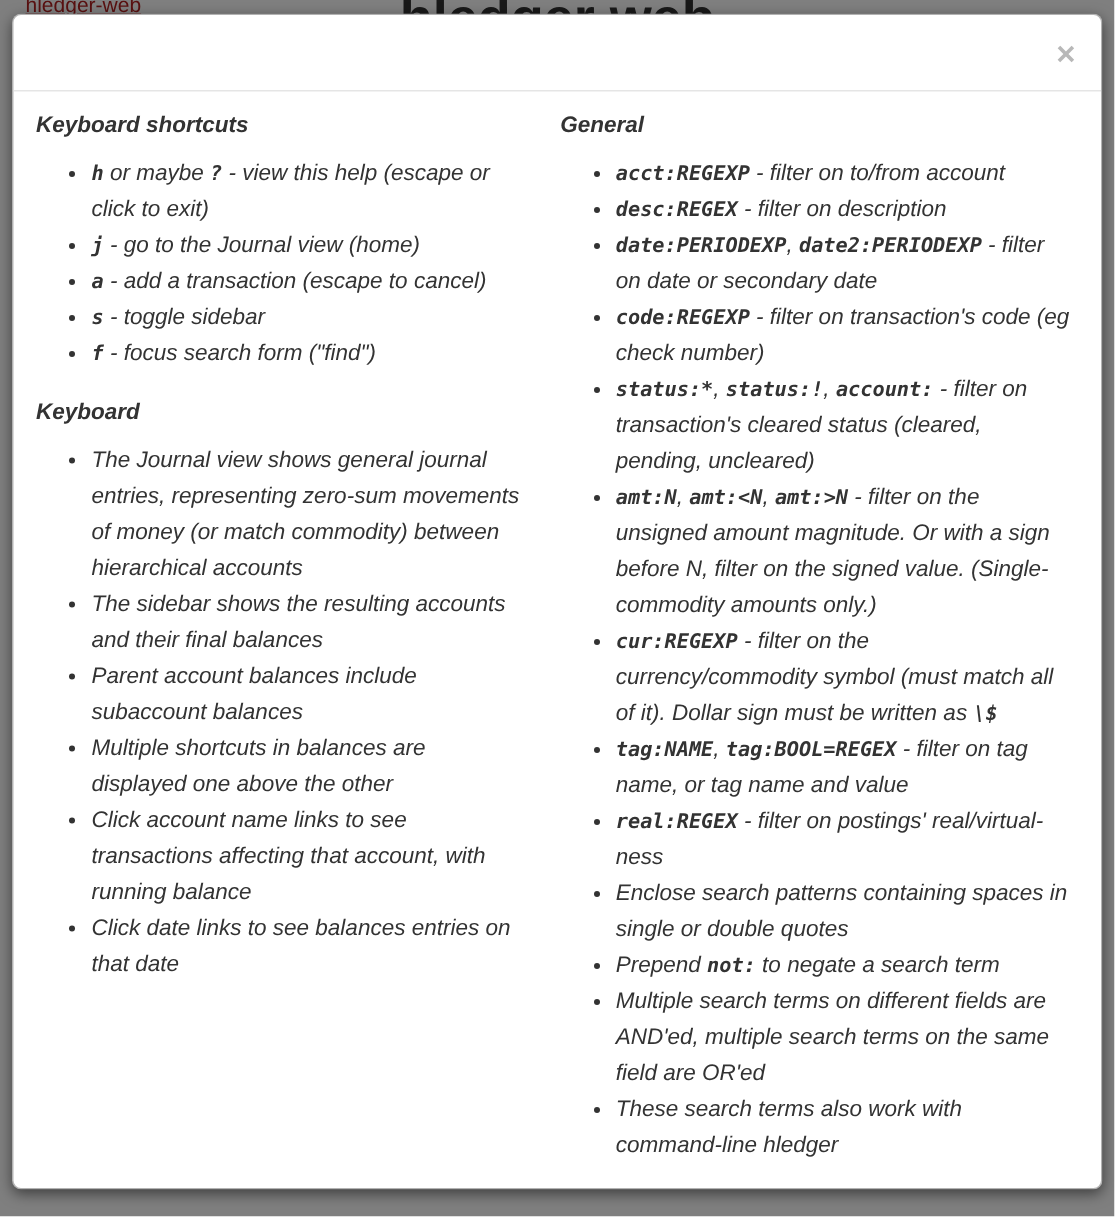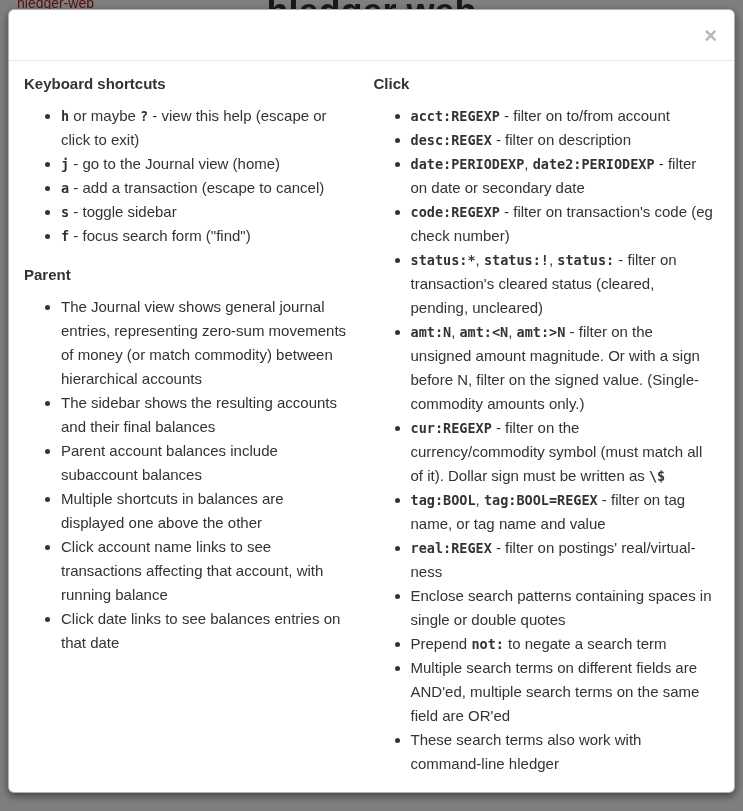--- a/index.html
+++ b/index.html
@@ -25,21 +25,21 @@
     box-shadow: 0 3px 9px rgba(0,0,0,0.5);
     display: flex; flex-direction: column; overflow: hidden;
   }
   .modal-header { padding: 14px 15px; border-bottom: 1px solid #e5e5e5; flex: 0 0 auto; }
   .close {
     float: right; background: none; border: 0; padding: 0; margin: 2px 2px 0 0;
     font-size: 22px; font-weight: bold; color: #b8b8b8; cursor: pointer;
     line-height: 20px; font-family: inherit;
   }
   .modal-title { margin: 0; font-size: 24px; font-weight: normal; color: #333; line-height: 30px; }
-  .modal-body { padding: 8px 15px 15px; display: flex; flex: 1 1 auto; overflow: hidden; }
+  .modal-body { padding: 8px 15px 15px; display: flex; flex: 1 1 auto; overflow: hidden; font-style: italic; }
   .col { flex: 1 1 50%; min-width: 0; }
   .col.left { padding-right: 22px; }
   .col.right { padding-left: 2px; padding-right: 4px; }
   .section-heading { font-size: 15px; font-weight: bold; color: #333; margin: 16px 0 12px; }
   .col .section-heading:first-child { margin-top: 6px; }
   ul.help-list { margin: 0 0 18px; padding-left: 37px; }
   ul.help-list li { font-size: 15px; line-height: 24px; }
   code {
     font-family: "DejaVu Sans Mono", "Liberation Mono", monospace;
     font-weight: bold; font-size: 13.5px; color: #333;
@@ -63,41 +63,41 @@
   <div class="modal-body">
     <div class="col left">
         <h4 class="section-heading">Keyboard shortcuts</h4>
         <ul class="help-list">
           <li><code>h</code> or maybe <code>?</code> - view this help (escape or click to exit)</li>
           <li><code>j</code> - go to the Journal view (home)</li>
           <li><code>a</code> - add a transaction (escape to cancel)</li>
           <li><code>s</code> - toggle sidebar</li>
           <li><code>f</code> - focus search form ("find")</li>
         </ul>
-        <h4 class="section-heading">Parent</h4>
+        <h4 class="section-heading">Keyboard</h4>
         <ul class="help-list">
           <li>The Journal view shows general journal entries, representing zero-sum movements of money (or match commodity) between hierarchical accounts</li>
           <li>The sidebar shows the resulting accounts and their final balances</li>
           <li>Parent account balances include subaccount balances</li>
           <li>Multiple shortcuts in balances are displayed one above the other</li>
           <li>Click account name links to see transactions affecting that account, with running balance</li>
           <li>Click date links to see balances entries on that date</li>
         </ul>
       </div>
     <div class="col right">
-        <h4 class="section-heading">Click</h4>
+        <h4 class="section-heading">General</h4>
         <ul class="help-list">
           <li><code>acct:REGEXP</code> - filter on to/from account</li>
           <li><code>desc:REGEX</code> - filter on description</li>
           <li><code>date:PERIODEXP</code>, <code>date2:PERIODEXP</code> - filter on date or secondary date</li>
           <li><code>code:REGEXP</code> - filter on transaction's code (eg check number)</li>
-          <li><code>status:*</code>, <code>status:!</code>, <code>status:</code> - filter on transaction's cleared status (cleared, pending, uncleared)</li>
+          <li><code>status:*</code>, <code>status:!</code>, <code>account:</code> - filter on transaction's cleared status (cleared, pending, uncleared)</li>
           <li><code>amt:N</code>, <code>amt:&lt;N</code>, <code>amt:&gt;N</code> - filter on the unsigned amount magnitude. Or with a sign before N, filter on the signed value. (Single-commodity amounts only.)</li>
           <li><code>cur:REGEXP</code> - filter on the currency/commodity symbol (must match all of it). Dollar sign must be written as <code>\$</code></li>
-          <li><code>tag:BOOL</code>, <code>tag:BOOL=REGEX</code> - filter on tag name, or tag name and value</li>
+          <li><code>tag:NAME</code>, <code>tag:BOOL=REGEX</code> - filter on tag name, or tag name and value</li>
           <li><code>real:REGEX</code> - filter on postings' real/virtual-ness</li>
           <li>Enclose search patterns containing spaces in single or double quotes</li>
           <li>Prepend <code>not:</code> to negate a search term</li>
           <li>Multiple search terms on different fields are AND'ed, multiple search terms on the same field are OR'ed</li>
           <li>These search terms also work with command-line hledger</li>
         </ul>
       </div>
   </div>
 </div>
 

